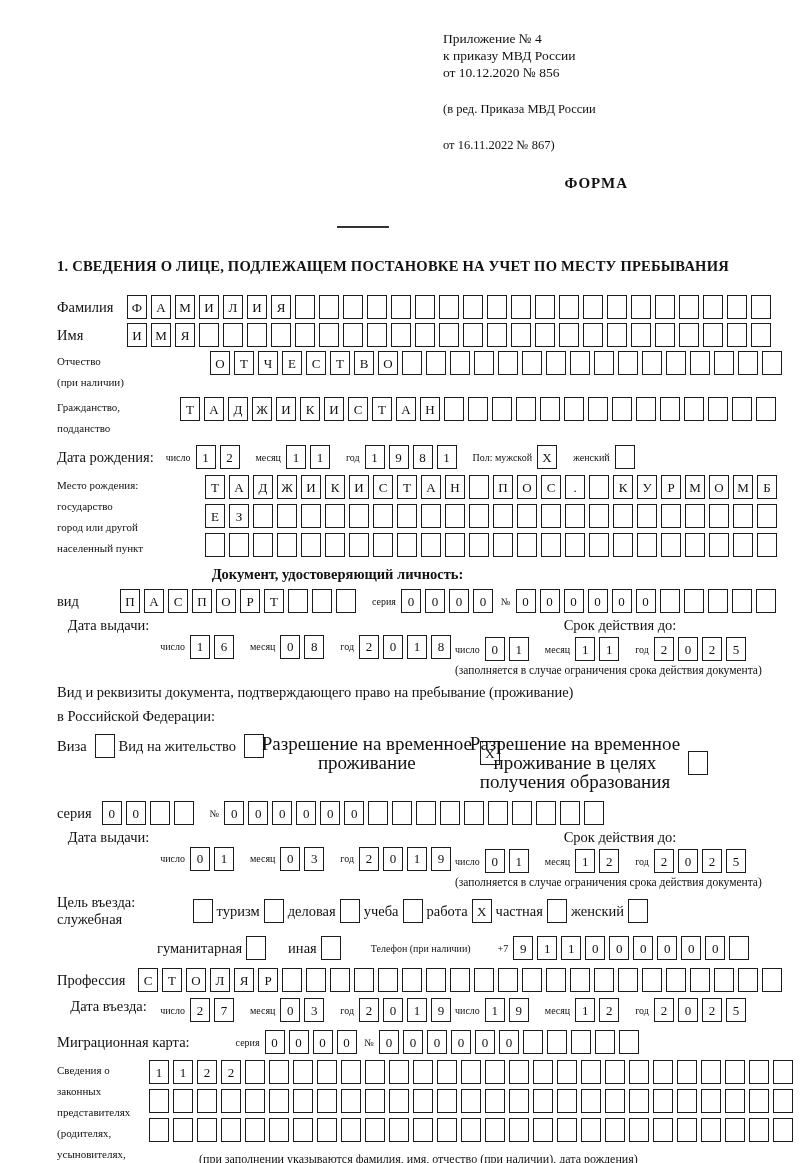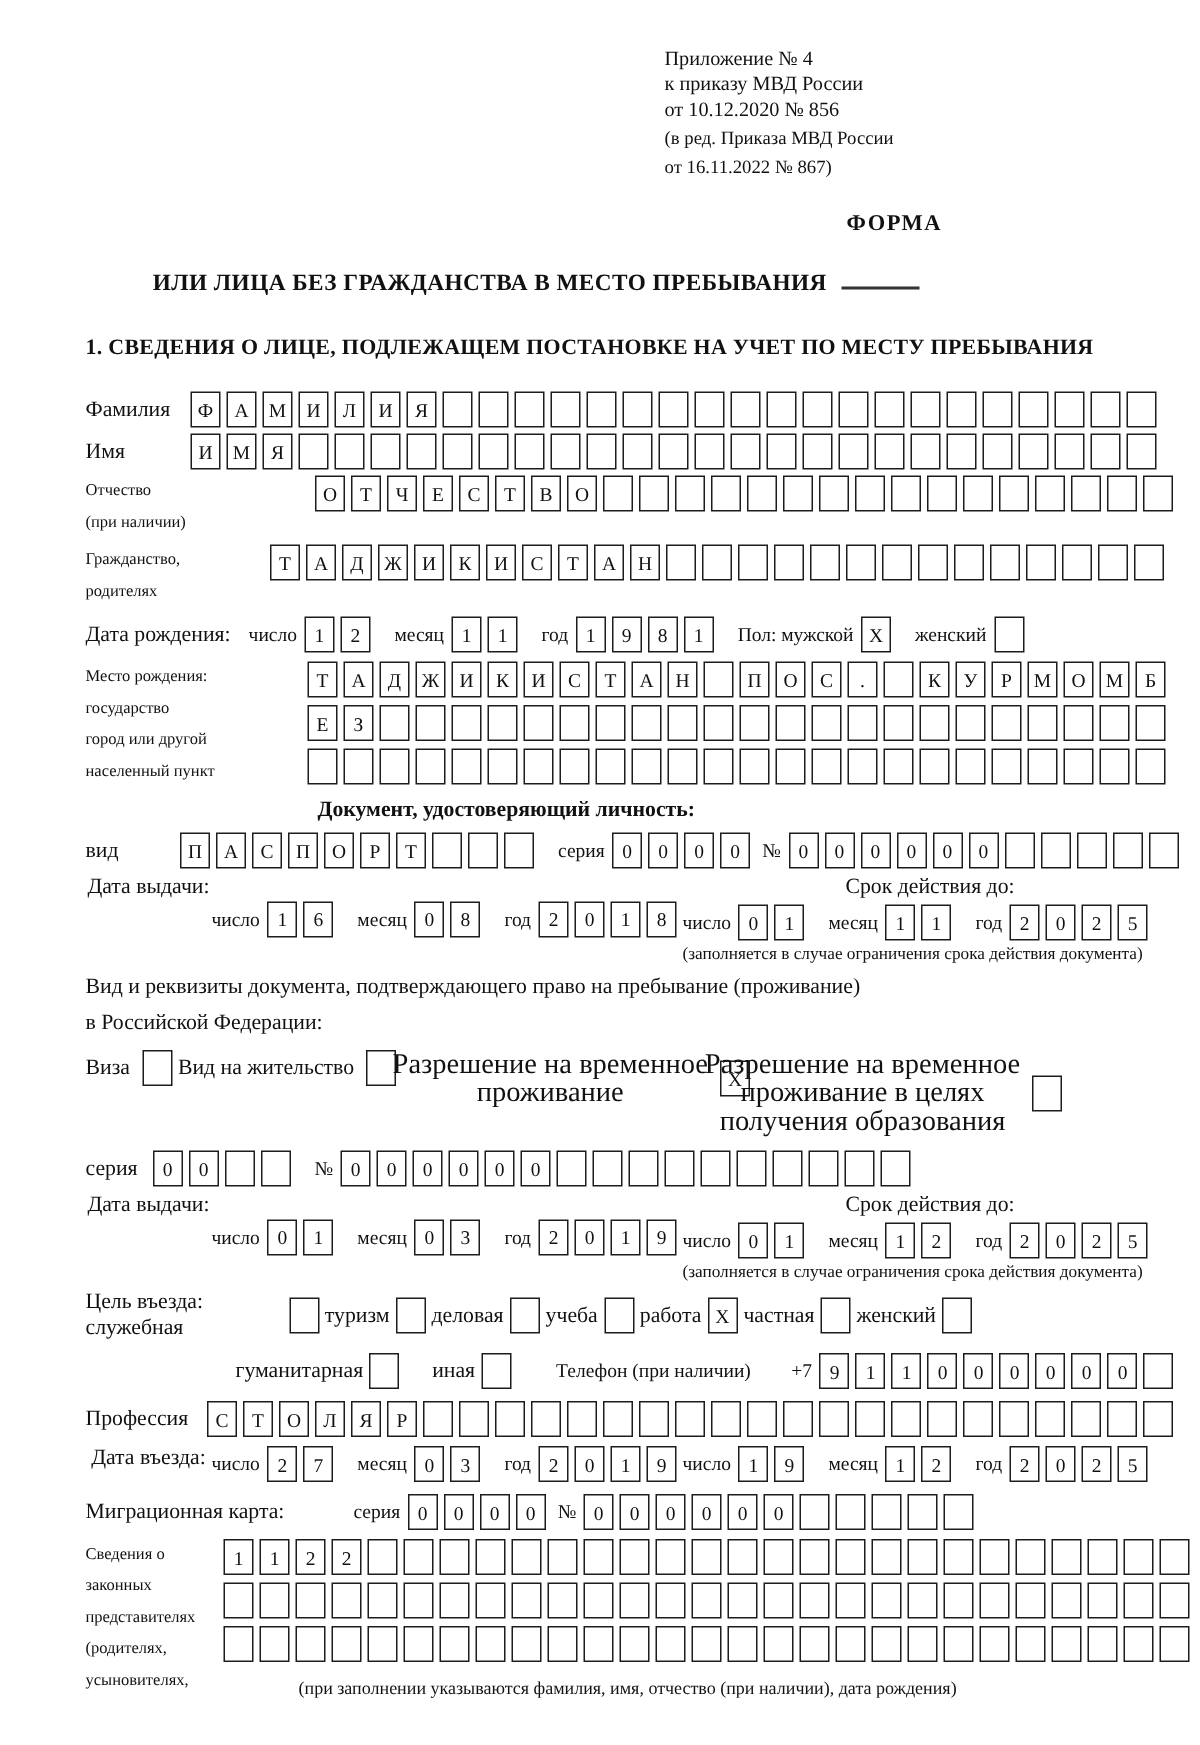--- a/index.html
+++ b/index.html
@@ -2,42 +2,42 @@
 <html><head>
 <meta charset="utf-8">
 <style>
   html,body{margin:0;padding:0;background:#ffffff;}
   body{width:800px;height:1163px;overflow:hidden;color:#111;
        font-family:"Liberation Serif","DejaVu Serif",serif;}
   .page{box-sizing:border-box;width:668px;height:1163px;padding:30px 10px 11px 57px;}
 
   
   .hdr{width:195px;margin-left:auto;margin-right:20px;font-size:13.5px;line-height:17px;}
-  .hdr .amend{font-size:12.5px;line-height:16px;margin-top:3px;}
+  .hdr .amend{font-size:12.5px;line-height:16px;margin-top:20px;}
   .forma{font-weight:bold;font-size:15px;text-align:right;padding-right:30px;margin-top:22px;letter-spacing:1px;}
 
   
   .title{font-weight:bold;font-size:15.5px;line-height:22px;text-align:center;margin-top:20px;letter-spacing:.3px;}
   .blankline{display:inline-block;width:52px;border-bottom:2px solid #333;margin-left:10px;vertical-align:baseline;}
   .sec{font-weight:bold;font-size:14.6px;margin-top:24px;margin-bottom:20px;letter-spacing:.2px;white-space:nowrap;}
 
   
   .frow{display:flex;align-items:center;margin-bottom:4px;}
   .frow.top{align-items:flex-start;}
   .lbl{font-size:14.5px;flex:0 0 auto;}
   .lblcol{font-size:11px;line-height:21px;flex:0 0 auto;}
   .w70{width:70px;} .w153{width:153px;} .w123{width:123px;} .w148{width:148px;}
   .w63{width:63px;} .w81{width:81px;} .w92{width:92px;}
   .cells{display:flex;flex:0 0 auto;}
   .cell{box-sizing:border-box;flex:0 0 auto;width:20px;height:24px;border:1.6px solid #1c1c1c;
         margin-right:4px;display:flex;align-items:center;justify-content:center;
         font-size:13px;line-height:1;background:#fff;}
   .stack .cells{margin-bottom:5px;}
 
-  .dl{font-size:13px;margin-right:5px;flex:0 0 auto;}
+  .dl{font-size:10px;margin-right:5px;flex:0 0 auto;}
   .dl2{margin-left:12px;}
   .pairlbl{font-size:14.5px;margin-right:4px;}
 
   
   .dates{display:flex;margin-top:2px;margin-bottom:4px;}
   .dcol-left{width:398px;display:flex;flex-direction:row;}
   .dcol-right{flex:1;display:flex;flex-direction:column;}
   .dhead{font-size:14.5px;text-align:center;margin-bottom:3px;}
   .dcol-left .dhead{width:340px;}
   .dcol-right .dhead{width:330px;}
@@ -69,21 +69,21 @@
     <div>к приказу МВД России</div>
     <div>от 10.12.2020 № 856</div>
     <div class="amend">(в ред. Приказа МВД России</div>
     <div class="amend">от 16.11.2022 № 867)</div>
   </div>
 
   <div class="forma">ФОРМА</div>
 
   <div class="title">
     <div>
-      <span>ИЛИ ЛИЦА БЕЗ ГРАЖДАНСТВА В МЕСТО ПРЕБЫВАНИЯ</span><span class="blankline"></span>
+      <span class="blankline"></span>
     </div>
   </div>
 
   <div class="sec">1. СВЕДЕНИЯ О ЛИЦЕ, ПОДЛЕЖАЩЕМ ПОСТАНОВКЕ НА УЧЕТ ПО МЕСТУ ПРЕБЫВАНИЯ</div>
 
   <div class="frow">
     <span class="lbl w70">Фамилия</span>
     <span class="cells">
         <span class="cell">Ф</span>
         <span class="cell">А</span>
@@ -177,21 +177,21 @@
         <span class="cell"></span>
         <span class="cell"></span>
         <span class="cell"></span>
         <span class="cell"></span>
       </span>
   </div>
 
   <div class="frow top">
     <div class="lblcol w123">
       <div>Гражданство,</div>
-      <div>родителях</div>
+      <div>подданство</div>
     </div>
     <span class="cells">
         <span class="cell">Т</span>
         <span class="cell">А</span>
         <span class="cell">Д</span>
         <span class="cell">Ж</span>
         <span class="cell">И</span>
         <span class="cell">К</span>
         <span class="cell">И</span>
         <span class="cell">С</span>

